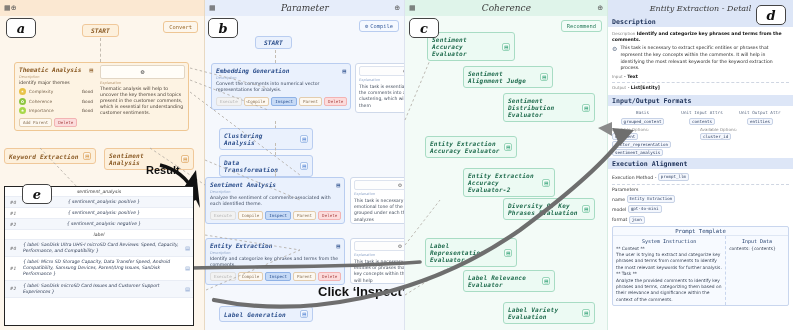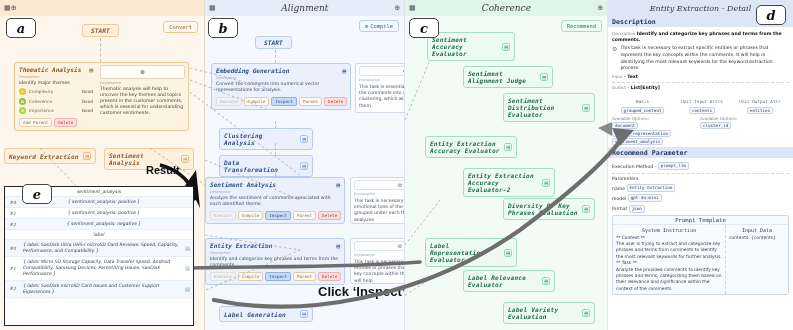--- a/index.html
+++ b/index.html
@@ -262,21 +262,21 @@
       <div class="node n-plan node-mini" style="left:104px;top:132px;width:90px;">
         <span class="node-title">Sentiment Analysis</span>
         <span class="mini-ico">▤</span>
       </div>
     </div>
   </section>
 
   <section class="panel p-exec">
     <div class="panel-head">
       <span class="hdr-icon">▦</span>
-      <span class="panel-title">Alignment</span>
+      <span class="panel-title">Parameter</span>
       <span class="hdr-icon">⊕</span>
     </div>
     <div class="panel-body">
 
       <div class="corner-btn cb-exec" style="right:5px;top:4px;">
         <span>⚙</span>
         <span>Compile</span>
       </div>
 
       <div class="start-pill start-exec" style="left:50px;top:20px;">START</div>
@@ -443,20 +443,21 @@
           <span class="d-strong">Text</span>
         </div>
         <div class="d-dashed"></div>
         <div class="d-kv">
           <span class="d-key">Output</span>
           -
           <span class="d-strong">List[Entity]</span>
         </div>
       </div>
 
+      <div class="d-sec">Input/Output Formats</div>
       <div class="d-body">
         <table class="d-table">
           <tbody>
               <tr>
             <th>Basis</th>
             <th>Unit Input Attrs</th>
             <th>Unit Output Attr</th>
           </tr>
           <tr>
             <td><span class="chip">grouped_content</span></td>
@@ -472,21 +473,21 @@
             <div><span class="chip">vector_representation</span></div>
             <div><span class="chip">sentiment_analysis</span></div>
           </div>
           <div>
             <div class="d-key">Available Options:</div>
             <div><span class="chip">cluster_id</span></div>
           </div>
         </div>
       </div>
 
-      <div class="d-sec">Recommend Parameter</div>
+      <div class="d-sec">Execution Alignment</div>
       <div class="d-body">
         <div class="d-kv">
           <span>Execution Method</span>
           -
           <span class="chip">prompt_llm</span>
         </div>
         <div class="d-dashed"></div>
         <div class="d-kv">Parameters</div>
         <div class="d-kv">
           <span>name</span>

